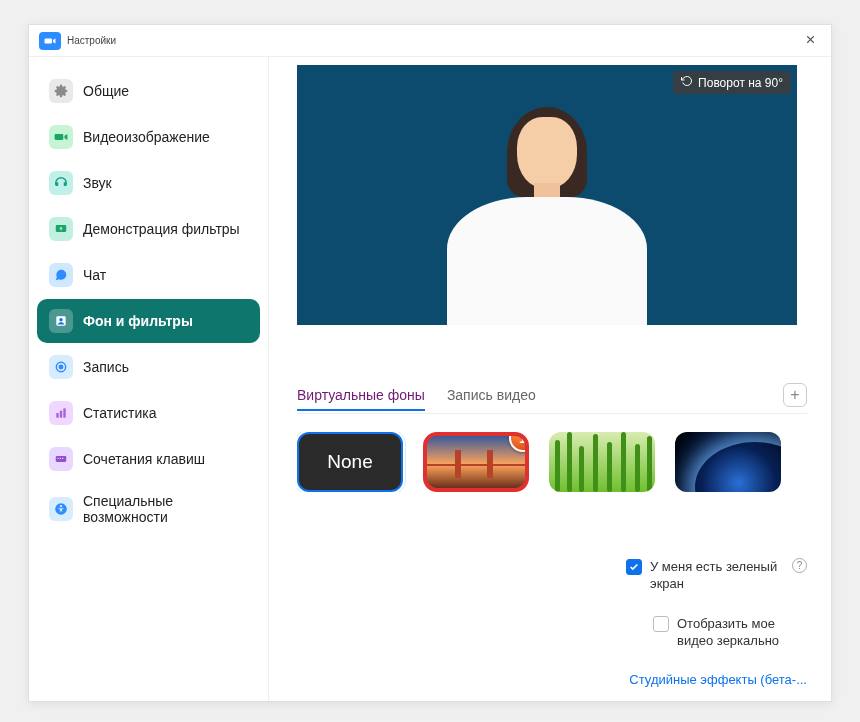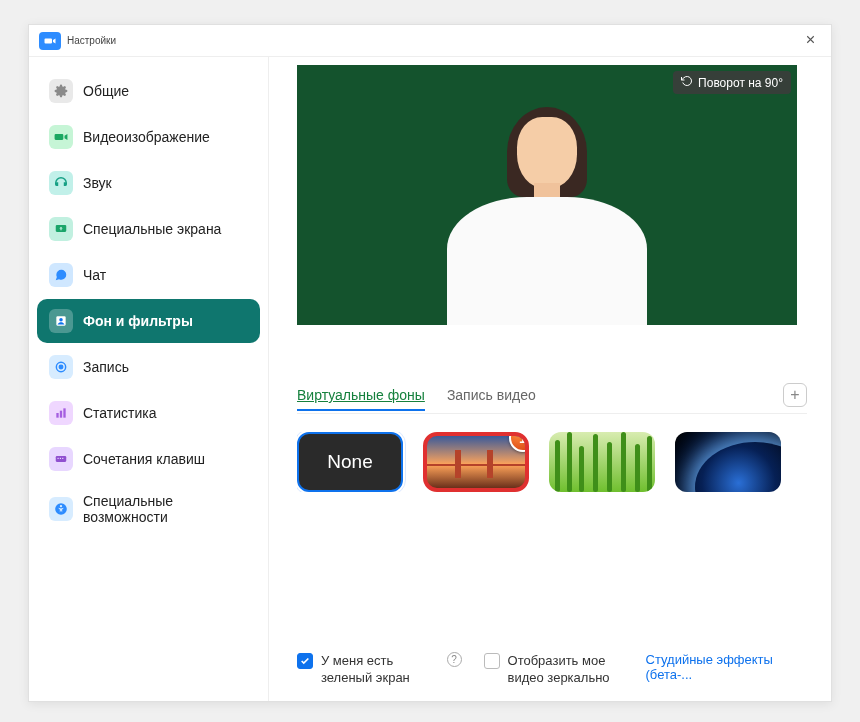--- a/index.html
+++ b/index.html
@@ -75,21 +75,21 @@
 .ico-record    { background: #d7ecff; }
 .ico-profile   { background: #d7ecff; }
 .ico-stats     { background: #efd7ff; }
 .ico-keys      { background: #e8d7ff; }
 .ico-access    { background: #d7ecff; }
 
 .content { flex: 1; padding: 8px 24px 14px 28px; display: flex; flex-direction: column; }
 
 .preview {
   width: 500px; height: 260px;
-  background: #14532d;
+  background: #0c4a6e;
   position: relative;
   overflow: hidden;
 }
 .preview::before, .preview::after {
   content: ""; position: absolute;
 }
 .rotate-chip {
   position: absolute;
   top: 6px; right: 6px;
   background: rgba(60,60,60,0.85);
@@ -146,24 +146,23 @@
   padding-bottom: 2px;
 }
 .tab {
   font-size: 14px;
   color: #666;
   padding: 8px 0;
   margin-right: 22px;
   cursor: pointer;
 }
 .tab.active {
-  color: #15803d;
+  color: #701a75;
   border-bottom: 2px solid #0E72ED;
   padding-bottom: 6px;
-  text-decoration: underline;
 }
 .add-btn {
   margin-left: auto;
   width: 24px; height: 24px;
   border: 1.5px solid #ccc;
   border-radius: 6px;
   display: flex; align-items: center; justify-content: center;
   color: #888;
   cursor: pointer;
   font-size: 16px;
@@ -233,25 +232,26 @@
   position: absolute;
   bottom: -40px; left: 20px;
   width: 120px; height: 90px;
   border-radius: 50%;
   box-shadow: 0 0 20px 8px rgba(120,190,255,0.7);
 }
 
 .footer {
   margin-top: auto;
   display: flex;
-  align-items: flex-start;
+  align-items: flex-end;
   gap: 22px;
   font-size: 13px;
   color: #333;
   padding-top: 10px;
+  flex-direction: column;
 }
 .check-wrap { display: flex; align-items: flex-start; gap: 8px; }
 .checkbox {
   width: 16px; height: 16px;
   border: 1.5px solid #bbb;
   border-radius: 3px;
   display: flex; align-items: center; justify-content: center;
   cursor: pointer;
   flex-shrink: 0;
   margin-top: 1px;
@@ -320,21 +320,21 @@
           </span>
         <span>Звук</span>
       </div>
       <div class="sidebar-item">
         <span class="si-icon ico-share">
             <svg viewBox="0 0 24 24" fill="#1aa56a">
               <rect x="3" y="5" width="18" height="12" rx="2"></rect>
               <path d="M12 8l3 3h-2v3h-2v-3H9l3-3z" fill="#c1f0e0"></path>
             </svg>
           </span>
-        <span>Специальные экрана</span>
+        <span>Демонстрация фильтры</span>
       </div>
       <div class="sidebar-item">
         <span class="si-icon ico-chat">
             <svg viewBox="0 0 24 24" fill="#2D8CFF">
               <path d="M21 11.5a8.38 8.38 0 0 1-8.5 8.5 8.5 8.5 0 0 1-3.8-.9L3 21l1.9-5.7a8.38 8.38 0 0 1-.9-3.8A8.5 8.5 0 0 1 12.5 3 8.38 8.38 0 0 1 21 11.5z"></path>
             </svg>
           </span>
         <span>Чат</span>
       </div>
       <div class="sidebar-item active">

